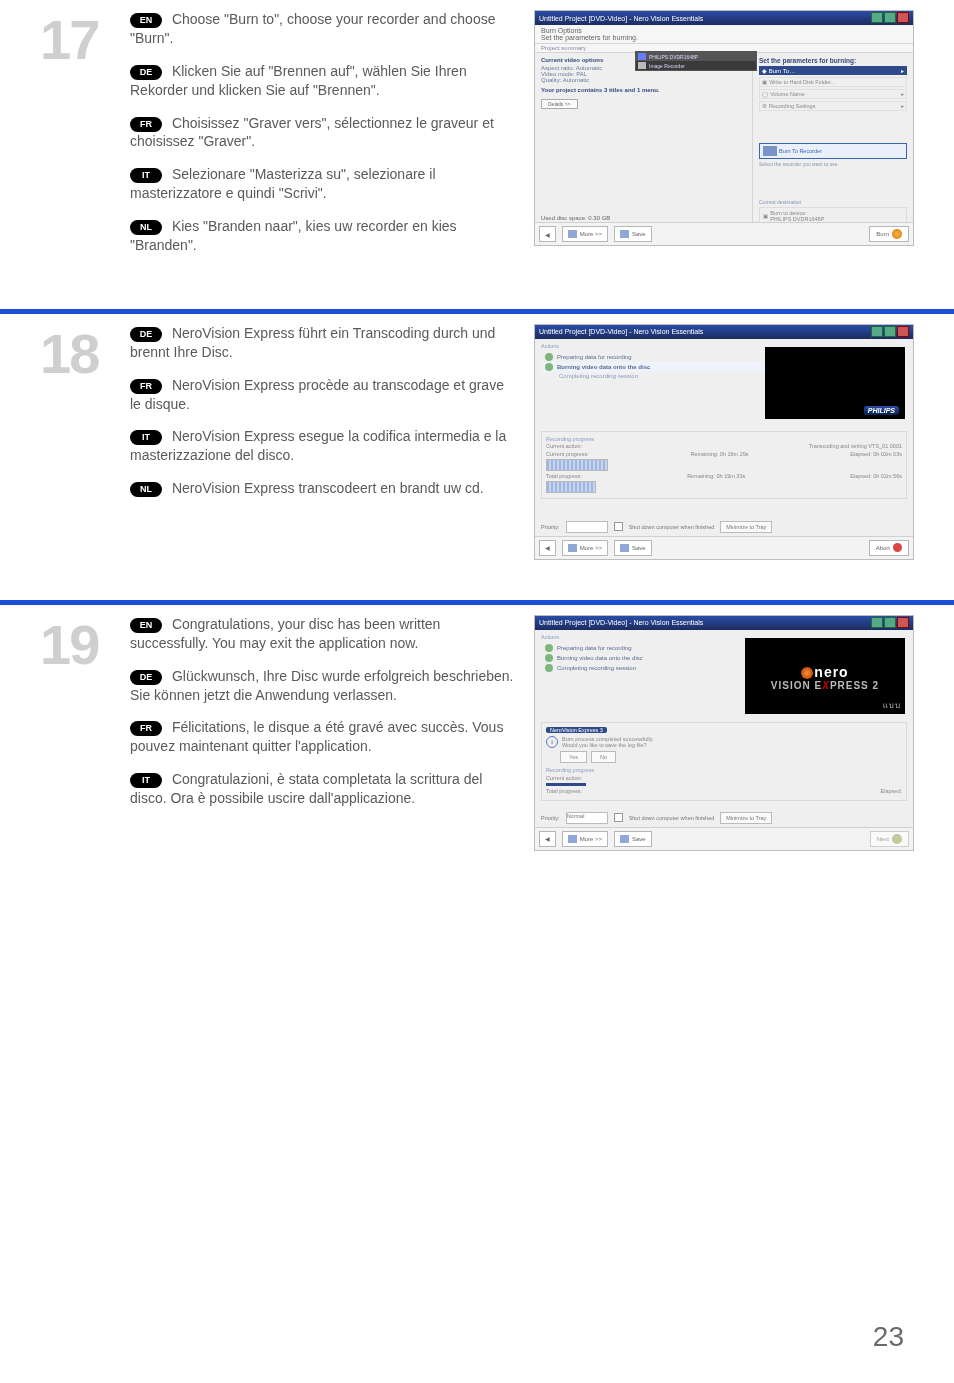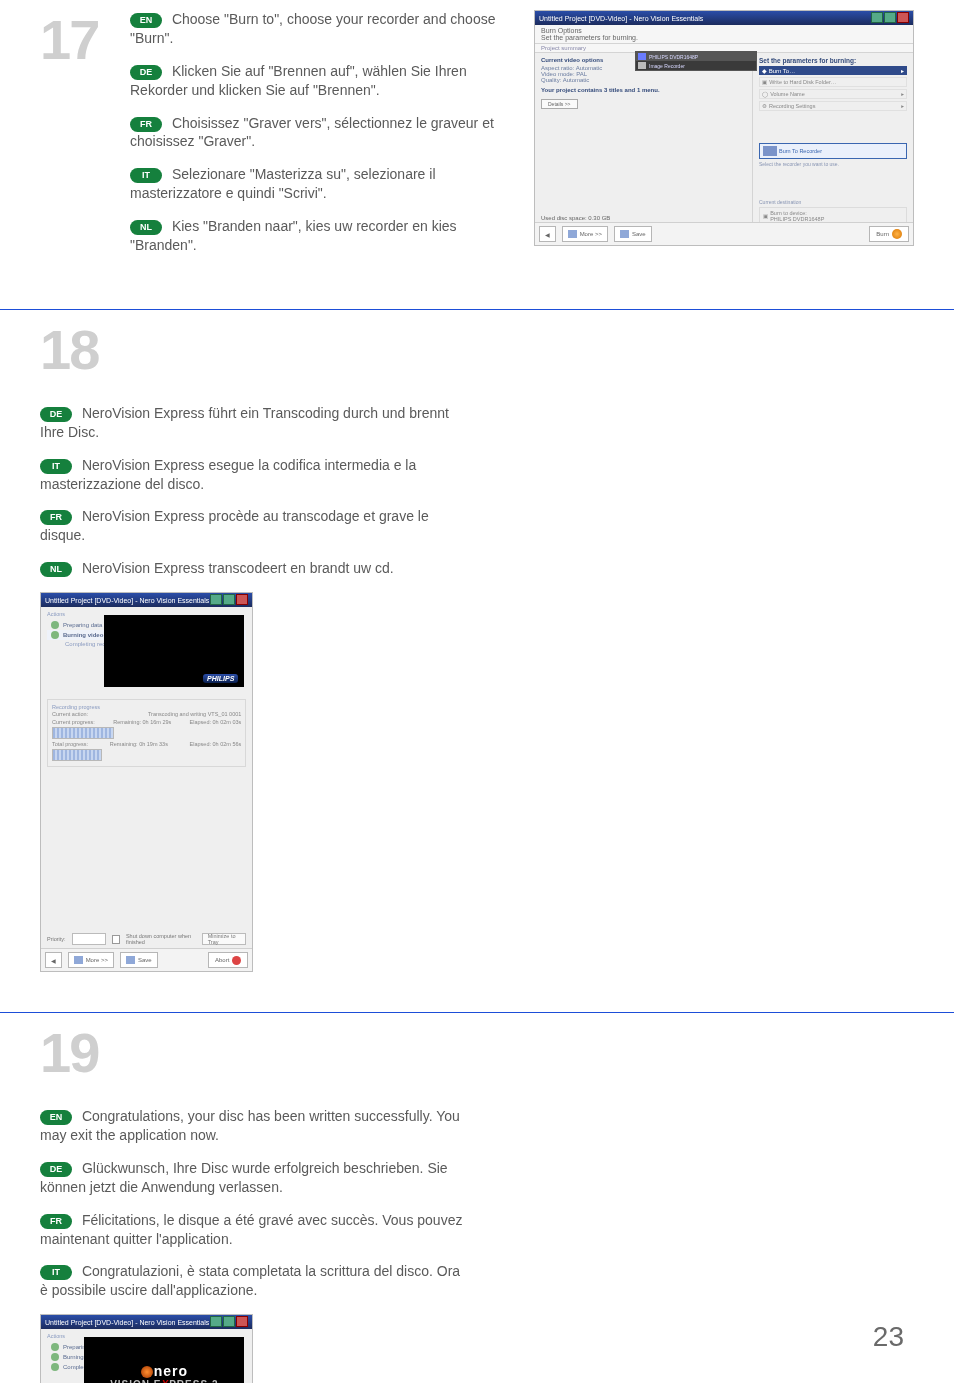--- a/index.html
+++ b/index.html
@@ -16,23 +16,22 @@
     box-sizing: border-box;
   }
 
   .step {
     display: flex;
     align-items: flex-start;
     padding: 10px 40px 30px 40px;
   }
 
   .step + .step {
-    border-top: 1px solid #1d4ed8;
+    border-top: 5px solid #1d4ed8;
     margin-top: 10px;
-    flex-direction: column;
   }
 
   .step-number {
     flex: 0 0 80px;
     font-size: 56px;
     line-height: 52px;
     font-weight: 700;
     color: #cfcfcf;
     text-align: left;
     padding-right: 10px;
@@ -47,21 +46,21 @@
   }
 
   .block { margin-bottom: 14px; font-size: 14px; line-height: 1.35; }
 
   .pill {
     display: inline-block;
     min-width: 22px;
     padding: 0 5px;
     height: 15px;
     border-radius: 8px;
-    background: #15803d;
+    background: #000000;
     color: #fff;
     font-size: 9px;
     font-weight: 700;
     text-align: center;
     line-height: 15px;
     margin-right: 6px;
     vertical-align: 1px;
   }
 
   .shot {
@@ -367,26 +366,26 @@
 
 <div class="step">
   <div class="step-number">18</div>
 
   <div class="text-col">
     <div class="block">
       <span class="pill">DE</span>
       <span>NeroVision Express führt ein Transcoding durch und brennt Ihre Disc.</span>
     </div>
     <div class="block">
+      <span class="pill">FR</span>
+      <span>NeroVision Express procède au transcodage et grave le disque.</span>
+    </div>
+    <div class="block">
       <span class="pill">IT</span>
       <span>NeroVision Express esegue la codifica intermedia e la masterizzazione del disco.</span>
-    </div>
-    <div class="block">
-      <span class="pill">FR</span>
-      <span>NeroVision Express procède au transcodage et grave le disque.</span>
     </div>
     <div class="block">
       <span class="pill">NL</span>
       <span>NeroVision Express transcodeert en brandt uw cd.</span>
     </div>
   </div>
 
   <div class="shot s18">
     <div class="titlebar">
       <span>Untitled Project [DVD-Video] - Nero Vision Essentials</span>

